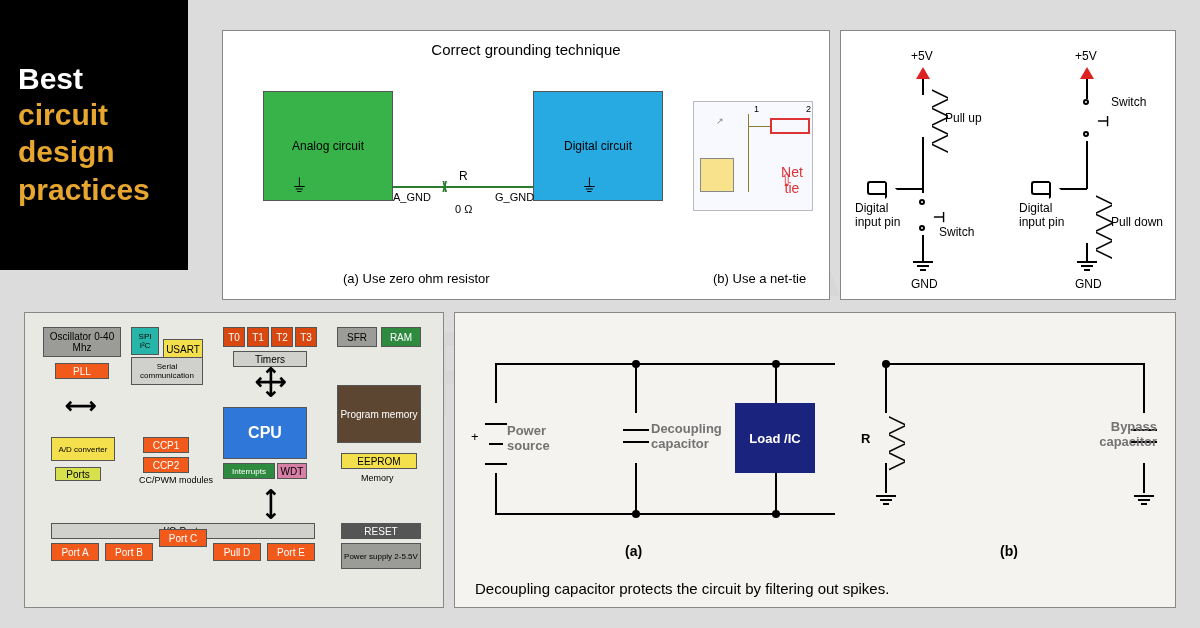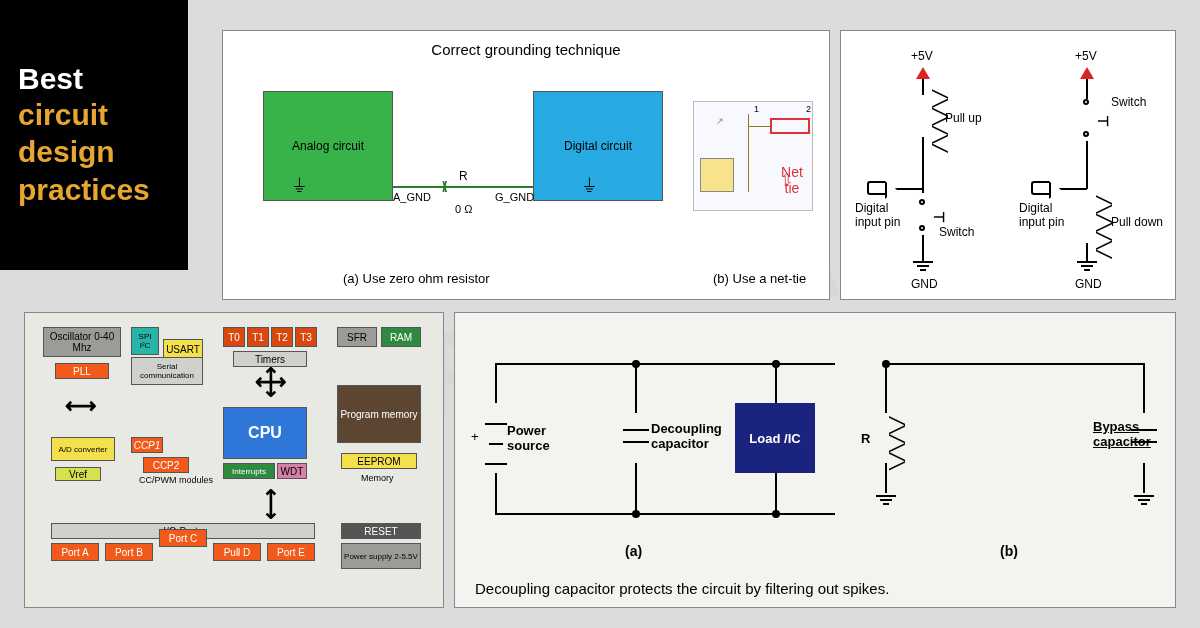--- a/index.html
+++ b/index.html
@@ -67,21 +67,21 @@
   .greenb{background:#2d8a3e;color:#fff;}
   .brownb{background:#5c4632;color:#fff;}
   .pinkb{background:#d87fa8;}
   .dgrayb{background:#555;color:#fff;}
   .mcu-lbl{position:absolute; font-size:9px;}
   .arr{position:absolute;font-size:22px;font-weight:bold;line-height:1;}
 
   
   #decouple-panel { left: 454px; top: 312px; width: 722px; height: 296px; background: #f5f3ef; }
   .dc-lbl{position:absolute; font-size:13px;}
-  .red{color:#000000; font-weight:bold;}
+  .red{color:#737373; font-weight:bold;}
   .node{position:absolute; width:8px;height:8px; background:#000; border-radius:50%;}
   #load-box{position:absolute; left:280px; top:90px; width:80px; height:70px; background:#1a237e; color:#fff; display:flex;align-items:center;justify-content:center;font-size:13px;font-weight:bold;}
   #dc-caption{position:absolute; left:20px; bottom:10px; font-size:15px;}
   #dc-a{position:absolute; left:170px; top:230px; font-size:14px; font-weight:bold;}
   #dc-b{position:absolute; left:545px; top:230px; font-size:14px; font-weight:bold;}
 </style>
 </head>
 <body>
 
 <div class="watermark">SIERRA
@@ -173,22 +173,22 @@
   <div class="mcu-box darkorb" style="left:198px;top:14px;width:22px;height:20px;">T0</div>
   <div class="mcu-box darkorb" style="left:222px;top:14px;width:22px;height:20px;">T1</div>
   <div class="mcu-box darkorb" style="left:246px;top:14px;width:22px;height:20px;">T2</div>
   <div class="mcu-box darkorb" style="left:270px;top:14px;width:22px;height:20px;">T3</div>
   <div class="mcu-box lgray" style="left:208px;top:38px;width:74px;height:16px;">Timers</div>
   <div class="mcu-box grayb" style="left:312px;top:14px;width:40px;height:20px;">SFR</div>
   <div class="mcu-box greenb" style="left:356px;top:14px;width:40px;height:20px;">RAM</div>
   <div class="mcu-box brownb" style="left:312px;top:72px;width:84px;height:58px;">Program memory</div>
   <div class="mcu-box blueb" style="left:198px;top:94px;width:84px;height:52px;font-size:16px;font-weight:bold;">CPU</div>
   <div class="mcu-box yellb" style="left:26px;top:124px;width:64px;height:24px;font-size:8px;">A/D converter</div>
-  <div class="mcu-box" style="left:30px;top:154px;width:46px;height:14px;background:#d7e04d;">Vref</div>
-  <div class="mcu-box orangeb" style="left:106px;top:124px;width:32px;height:16px;font-style:italic;">CCP1</div>
+  <div class="mcu-box" style="left:30px;top:154px;width:46px;height:14px;background:#d7e04d;">Ports</div>
+  <div class="mcu-box orangeb" style="left:118px;top:124px;width:46px;height:16px;">CCP1</div>
   <div class="mcu-box orangeb" style="left:118px;top:144px;width:46px;height:16px;">CCP2</div>
   <div class="mcu-lbl" style="left:114px;top:162px;">CC/PWM modules</div>
   <div class="mcu-box greenb" style="left:198px;top:150px;width:52px;height:16px;font-size:8px;">Interrupts</div>
   <div class="mcu-box pinkb" style="left:252px;top:150px;width:30px;height:16px;">WDT</div>
   <div class="mcu-box yellb" style="left:316px;top:140px;width:76px;height:16px;">EEPROM</div>
   <div class="mcu-lbl" style="left:336px;top:160px;">Memory</div>
   <div class="mcu-box lgray" style="left:26px;top:210px;width:264px;height:16px;">I/O Ports</div>
   <div class="mcu-box orangeb" style="left:26px;top:230px;width:48px;height:18px;">Port A</div>
   <div class="mcu-box orangeb" style="left:80px;top:230px;width:48px;height:18px;">Port B</div>
   <div class="mcu-box orangeb" style="left:134px;top:216px;width:48px;height:18px;">Port C</div>
@@ -238,21 +238,21 @@
   <div class="resz" style="left:416px;top:124px;">/\/\/\</div>
   <div class="dc-lbl" style="left:406px;top:118px;font-weight:bold;">R</div>
   <div class="gndsym" style="left:421px;top:182px;">
       <div class="g1"></div>
       <div class="g2"></div>
       <div class="g3"></div>
     </div>
 
   <div class="wire" style="left:676px;top:116px;width:26px;height:2px;"></div>
   <div class="wire" style="left:676px;top:128px;width:26px;height:2px;"></div>
-  <div class="dc-lbl red" style="left:638px;top:106px;width:64px;text-decoration:underline;">Bypass capacitor</div>
+  <div class="dc-lbl red" style="left:638px;top:106px;width:64px;text-align:right;">Bypass capacitor</div>
   <div class="gndsym" style="left:679px;top:182px;">
       <div class="g1"></div>
       <div class="g2"></div>
       <div class="g3"></div>
     </div>
 
   <div id="dc-a">(a)</div>
   <div id="dc-b">(b)</div>
   <div id="dc-caption">Decoupling capacitor protects the circuit by filtering out spikes.</div>
 </div>

